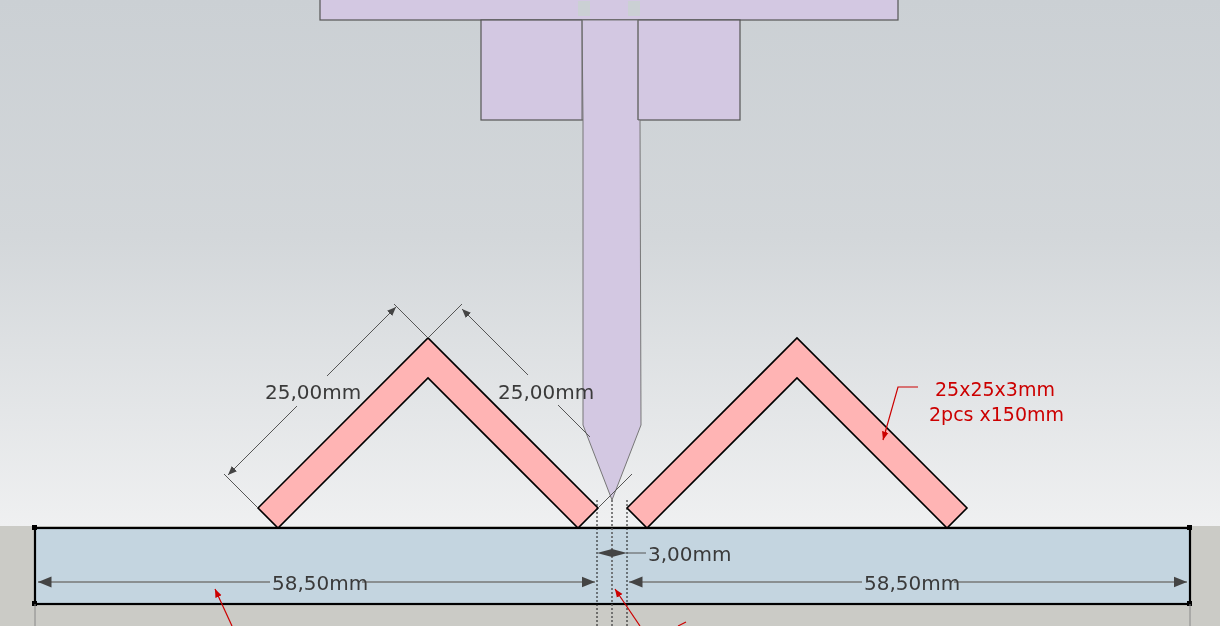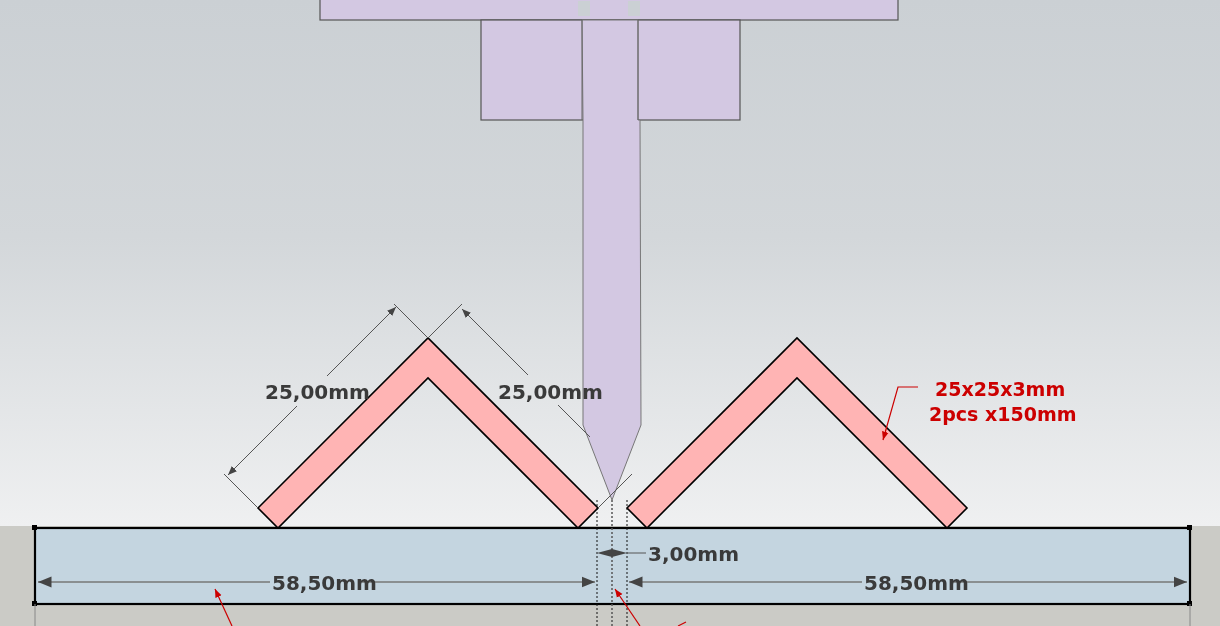--- a/index.html
+++ b/index.html
@@ -1,17 +1,17 @@
 <!DOCTYPE html>
 <html><head>
 <meta charset="utf-8">
 <style>
   html, body { margin: 0; padding: 0; }
   body { width: 1220px; height: 626px; overflow: hidden; font-family: "DejaVu Sans", sans-serif; }
-  #canvas { position: absolute; left: 0; top: 0; width: 1065px; height: 626px; font-weight: bold; }
+  #canvas { position: absolute; left: 0; top: 0; width: 1065px; height: 626px; }
   svg text { font-family: "DejaVu Sans", sans-serif; }
   .dim-text { font-size: 20px; fill: #3a3a3a; }
   .note-text { font-size: 19px; fill: #cc0000; }
 </style>
 </head>
 <body>
 
 <div id="canvas">
 <svg width="1220" height="626" viewBox="0 0 1220 626" xmlns="http://www.w3.org/2000/svg">
   <defs>

